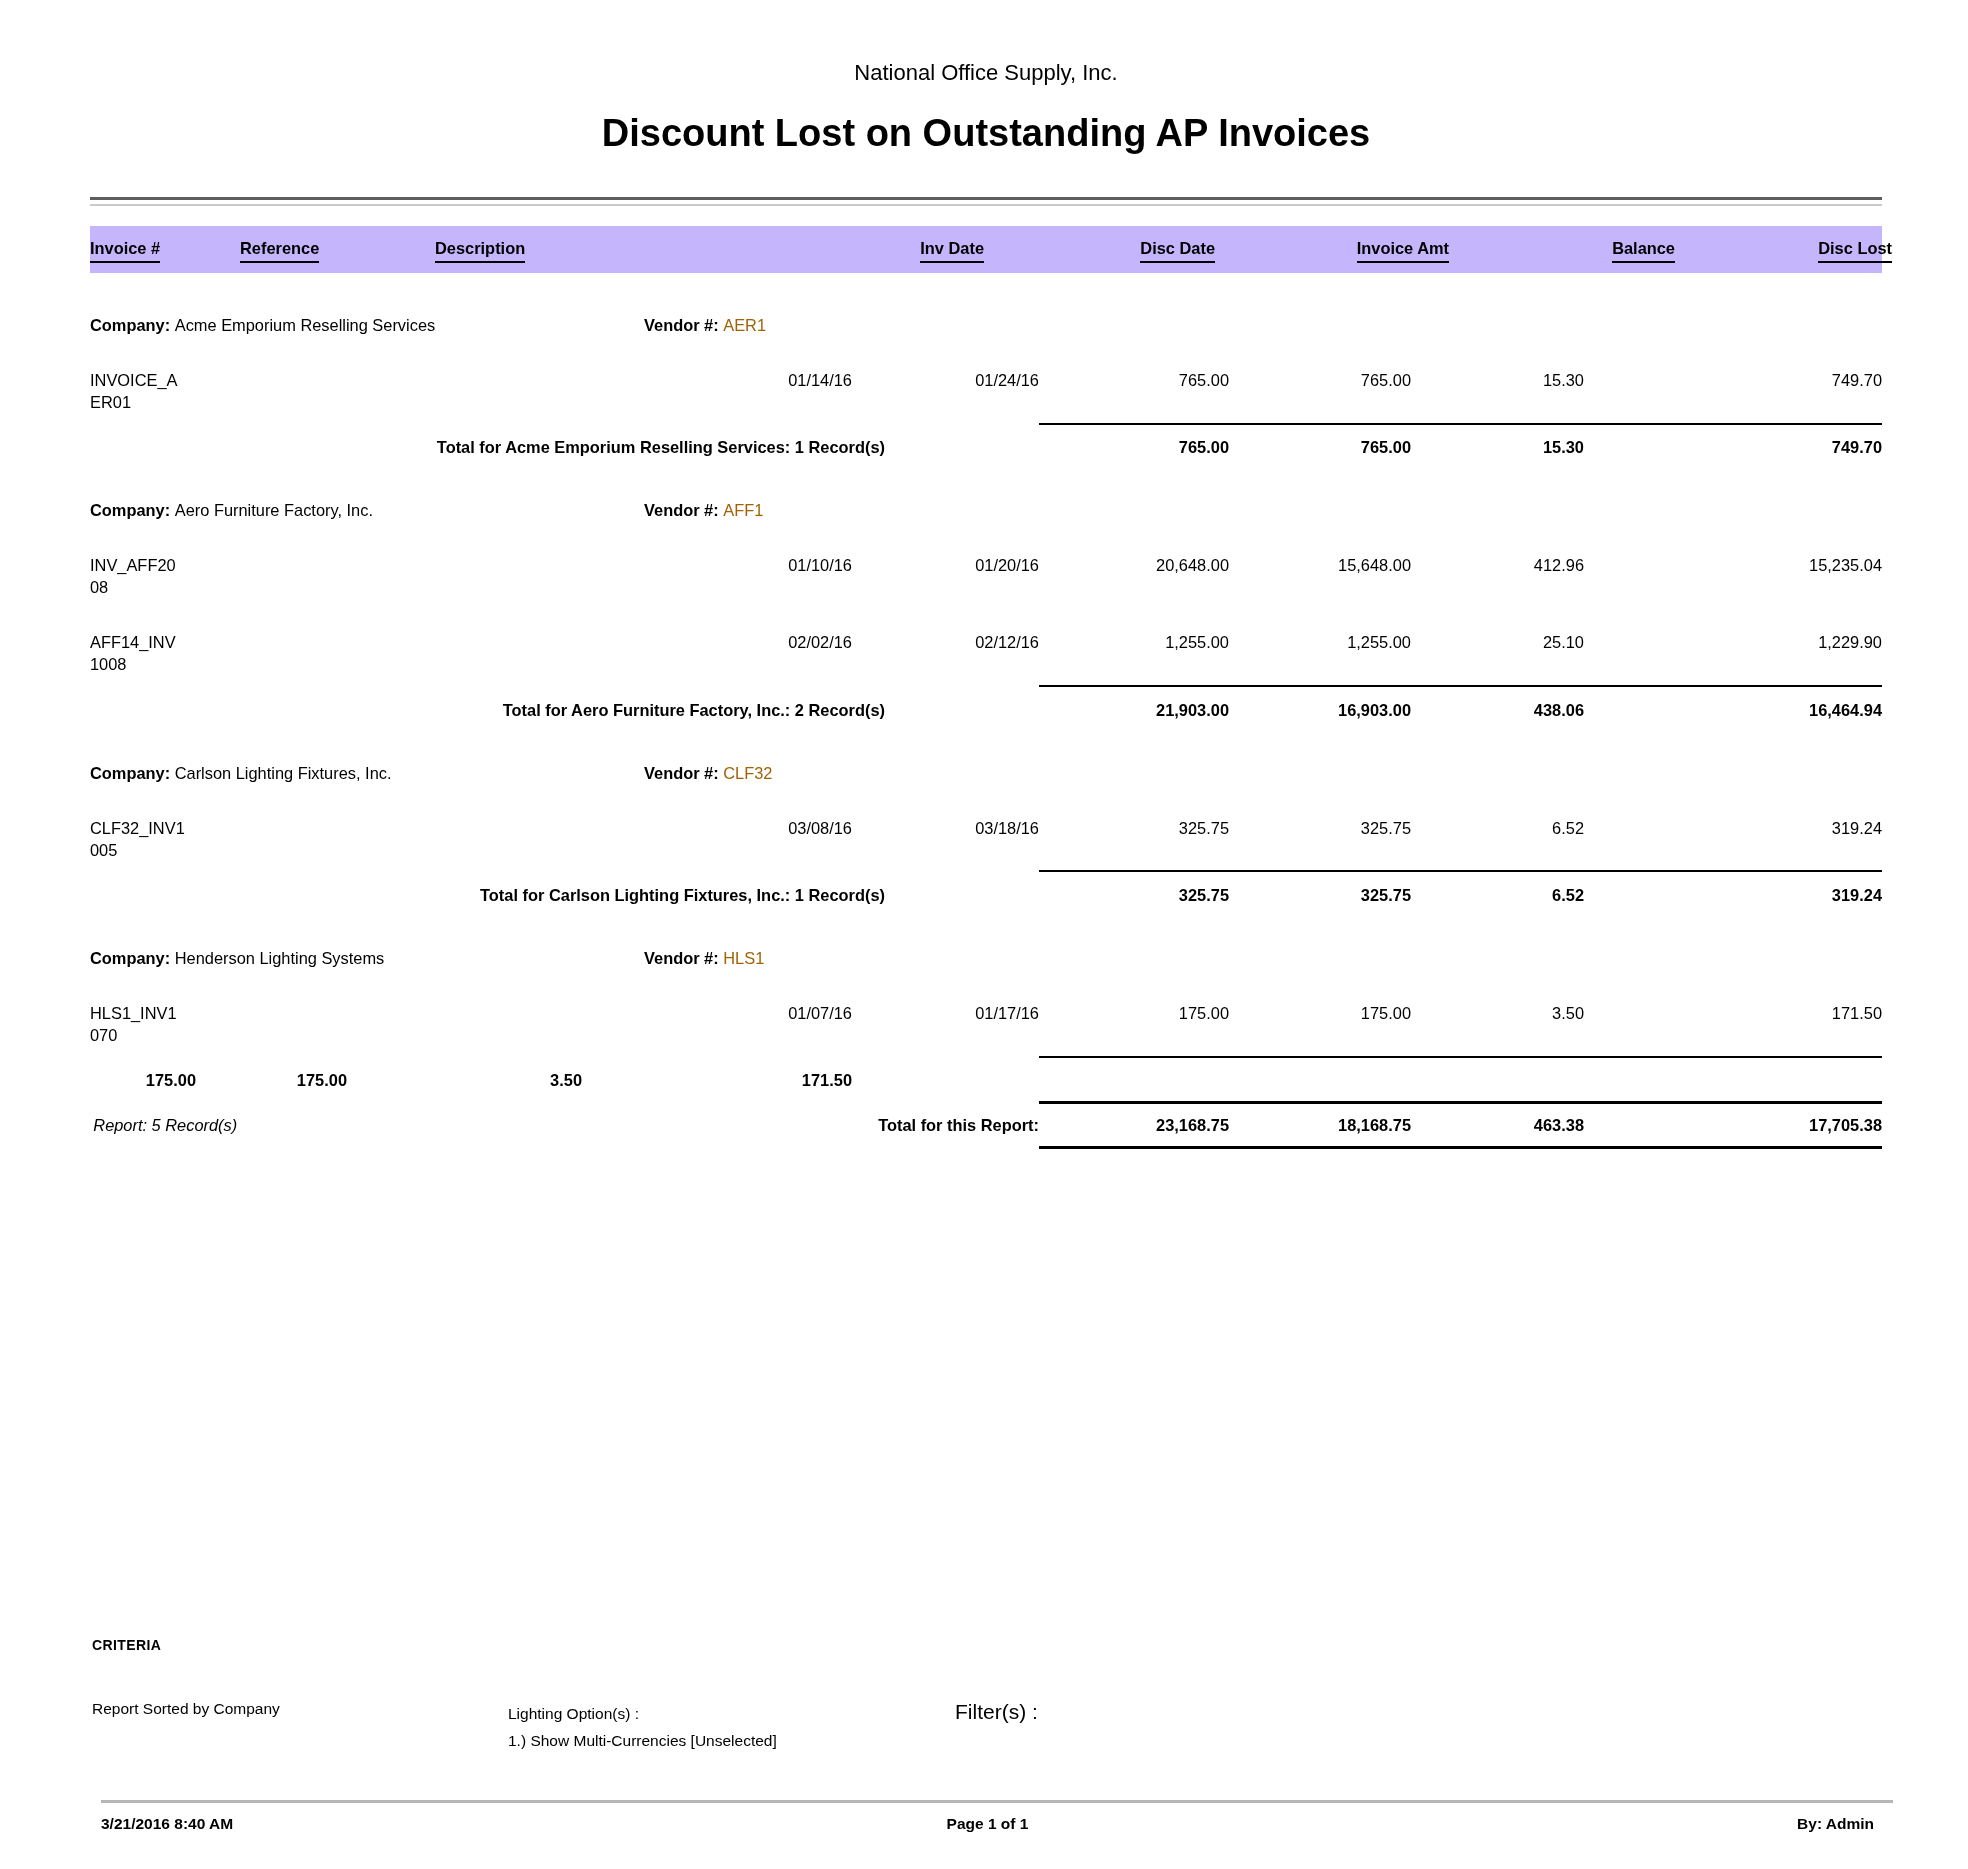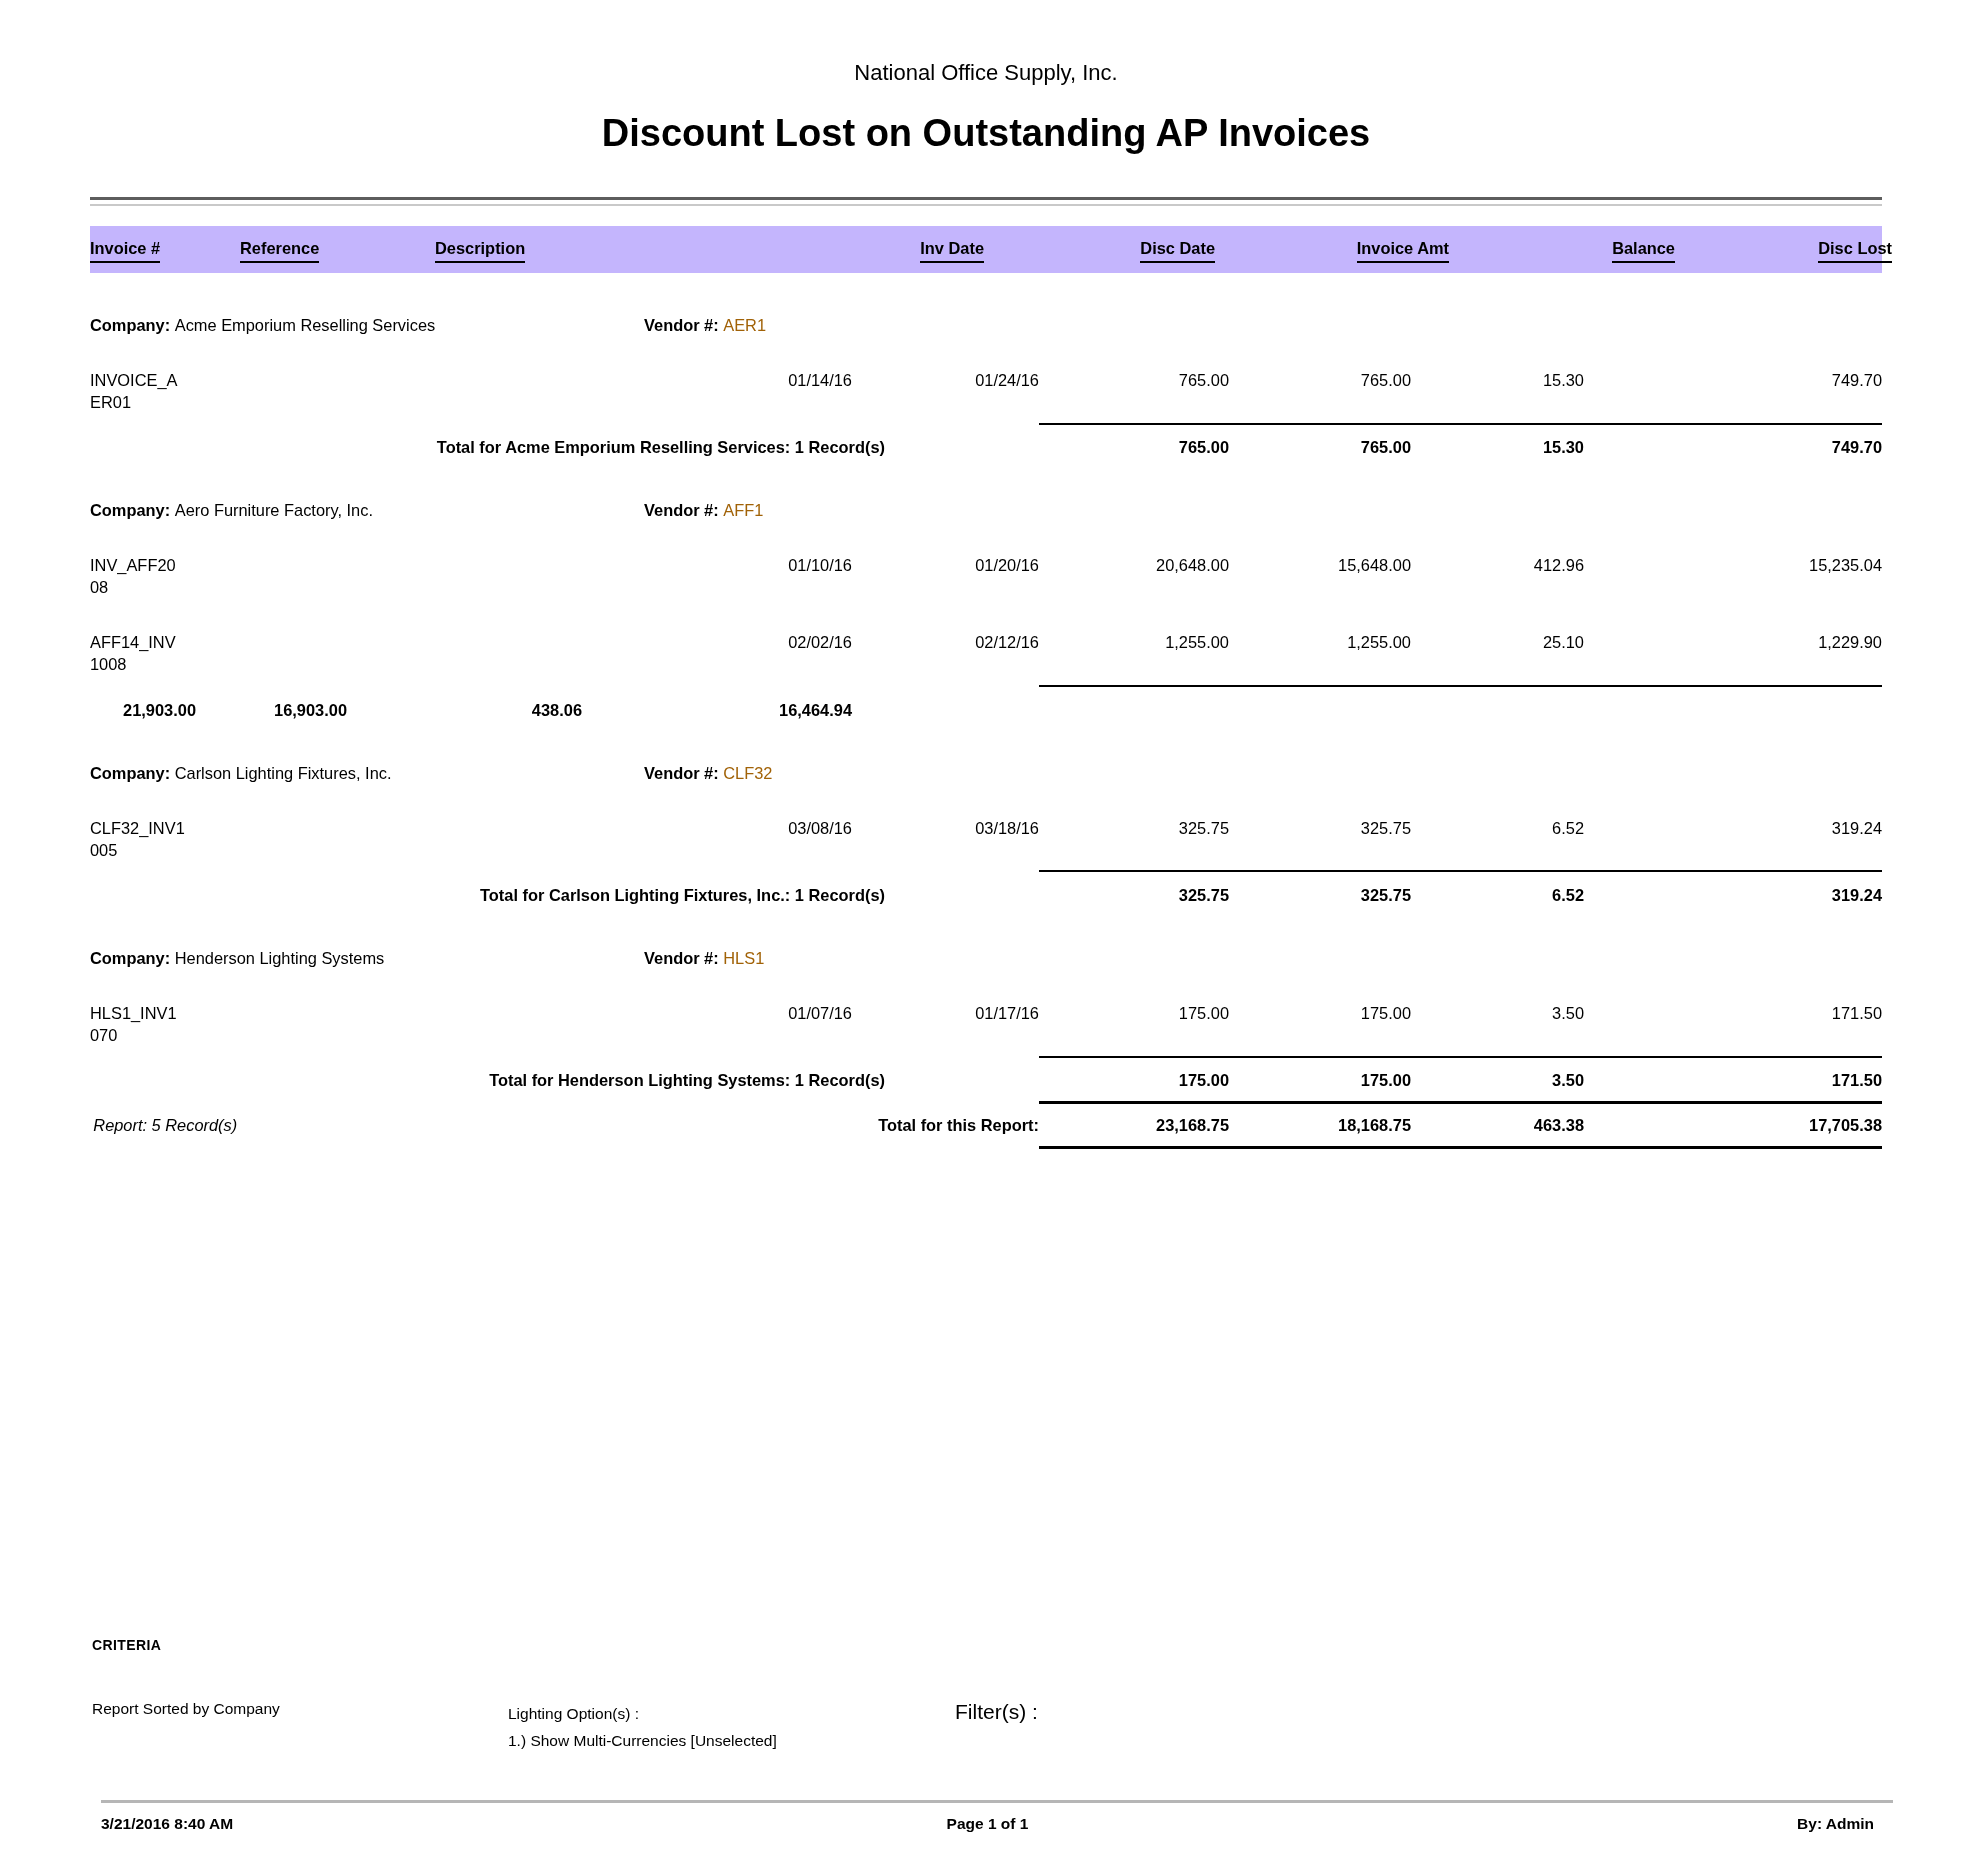--- a/index.html
+++ b/index.html
@@ -187,20 +187,21 @@
       <div class="r">02/12/16</div>
       <div class="r">1,255.00</div>
       <div class="r">1,255.00</div>
       <div class="r">25.10</div>
       <div class="r">1,229.90</div>
     </div>
     <div class="grid rule-row">
         <div class="trule"></div>
       </div>
     <div class="grid total-row">
+      <div class="tlabel">Total for Aero Furniture Factory, Inc.: 2 Record(s)</div>
       <div class="r">21,903.00</div>
       <div class="r">16,903.00</div>
       <div class="r">438.06</div>
       <div class="r">16,464.94</div>
     </div>
 
     <div class="company-line">
       <span class="b">Company: </span>
       <span>Carlson Lighting Fixtures, Inc.</span>
       <span class="vendor">
@@ -252,21 +253,20 @@
       <div class="r">01/17/16</div>
       <div class="r">175.00</div>
       <div class="r">175.00</div>
       <div class="r">3.50</div>
       <div class="r">171.50</div>
     </div>
     <div class="grid rule-row">
         <div class="trule"></div>
       </div>
     <div class="grid total-row">
-      <div class="tlabel">Total for Henderson Lighting Systems: 1 Record(s)</div>
       <div class="r">175.00</div>
       <div class="r">175.00</div>
       <div class="r">3.50</div>
       <div class="r">171.50</div>
     </div>
 
     <div class="grid rule-row">
         <div class="trule2"></div>
       </div>
     <div class="grid report-total-row">

